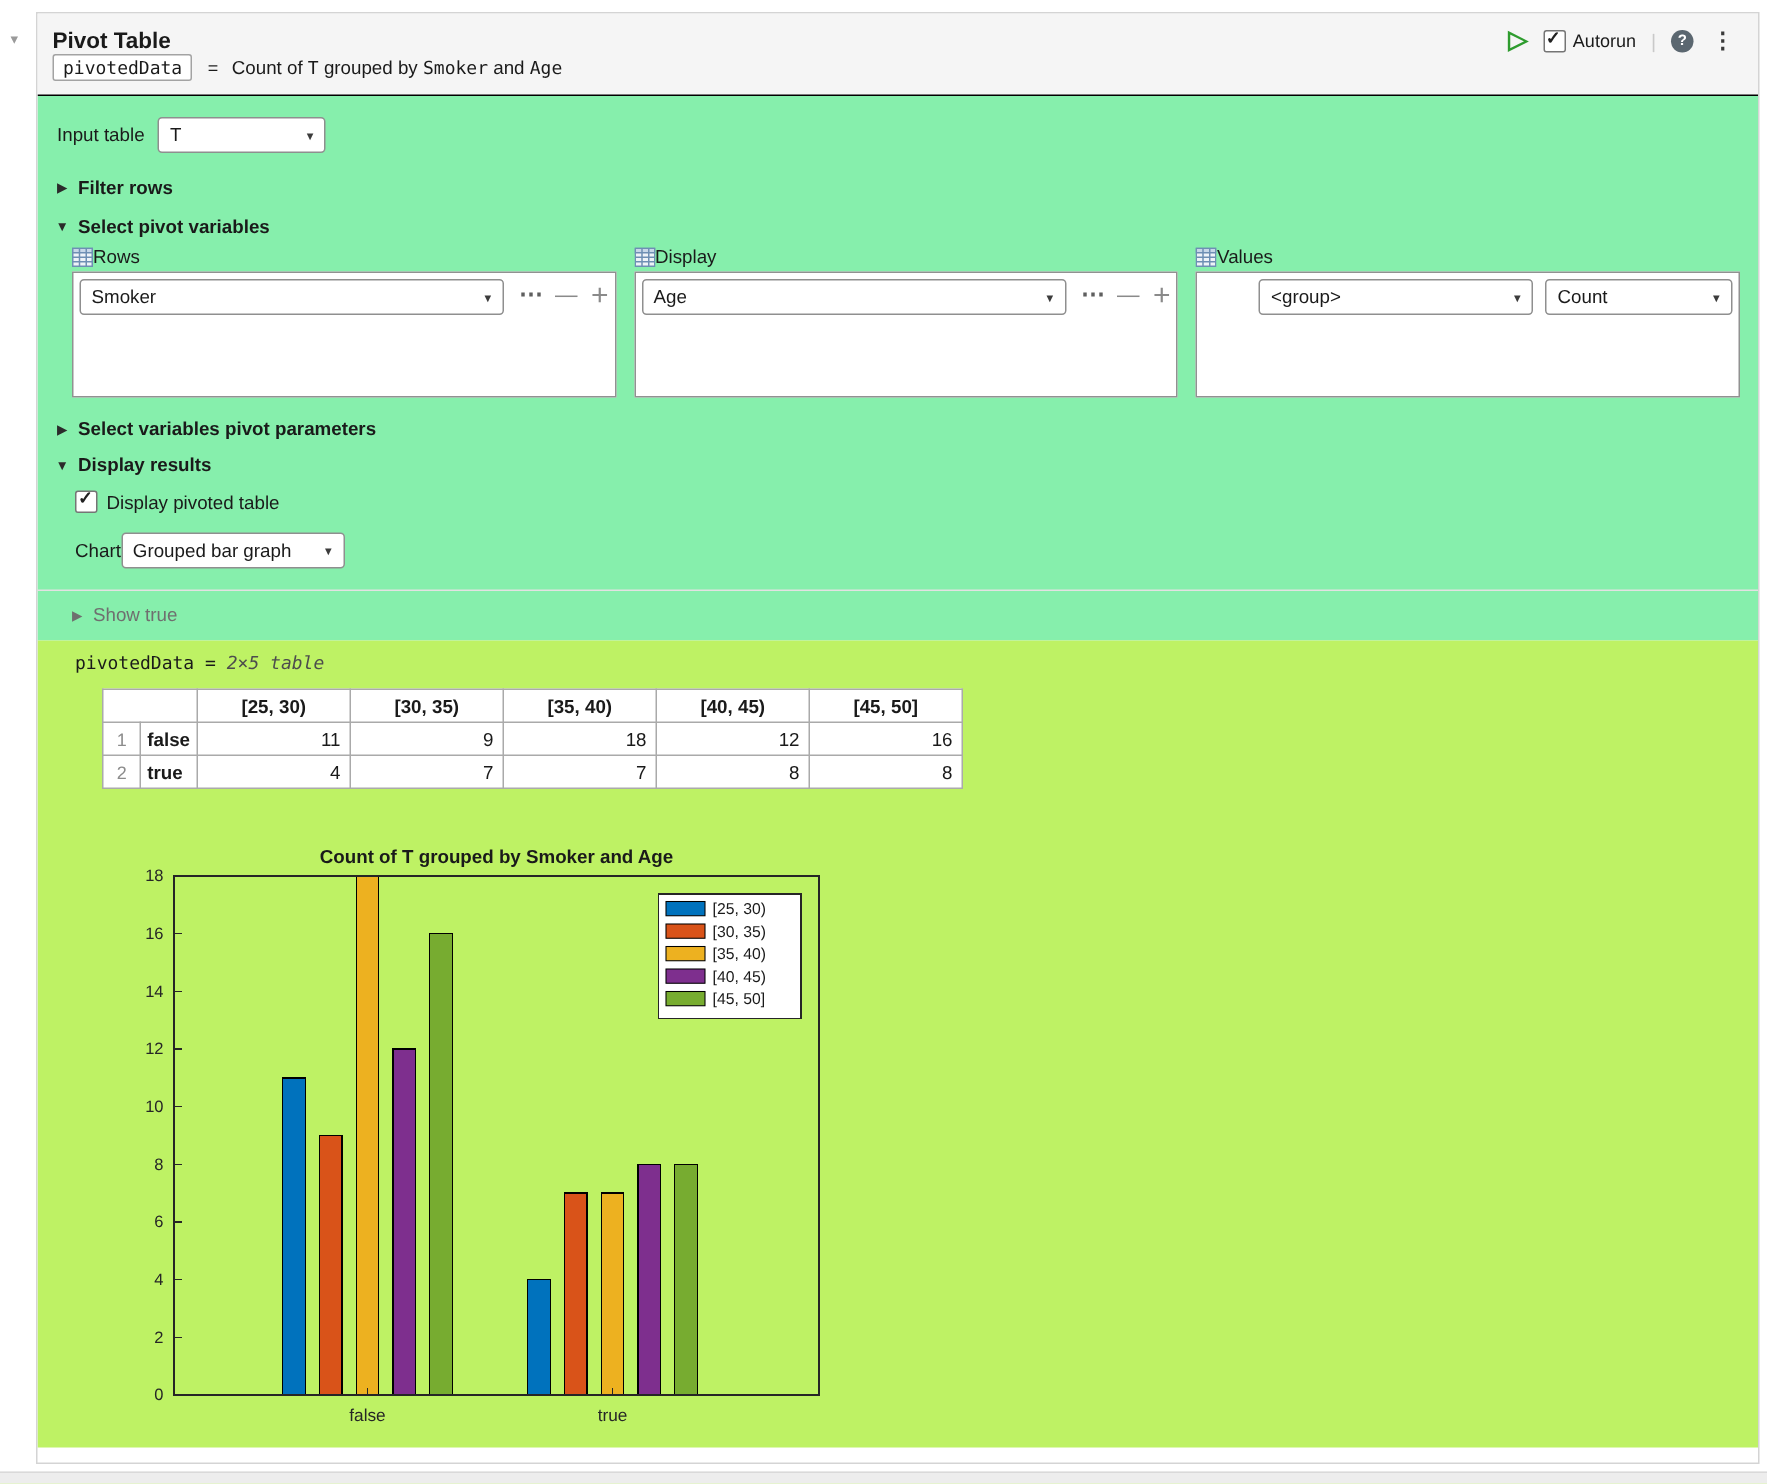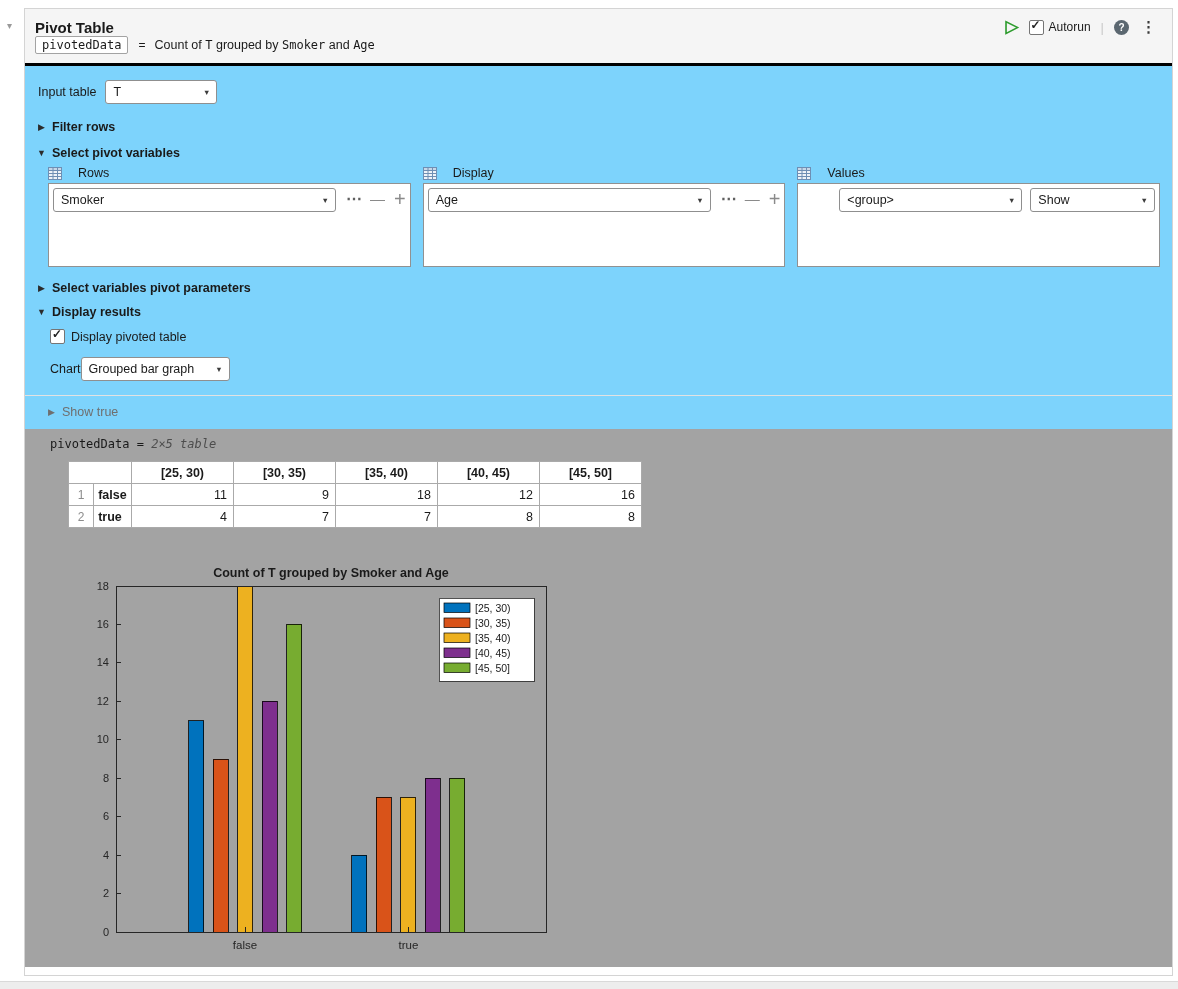--- a/index.html
+++ b/index.html
@@ -1,62 +1,62 @@
 <!DOCTYPE html>
 <html><head>
 <meta charset="utf-8">
 <style>
   html,body{margin:0;padding:0;}
   body{width:1178px;height:989px;background:#ffffff;font-family:"Liberation Sans",sans-serif;font-size:13px;color:#1a1a1a;position:relative;overflow:hidden;}
   .doc-collapse{position:absolute;left:7px;top:20px;font-size:10px;color:#9a9a9a;cursor:pointer;}
   .task-panel{position:absolute;left:24px;top:8px;width:1147px;height:966px;border:1px solid #d4d4d4;background:#ffffff;overflow:hidden;}
-  .task-header{background:#f5f5f5;padding:9px 14px 9px 10px;border-bottom:3px solid #000000;}
+  .task-header{background:#f5f5f5;padding:9px 14px 9px 10px;border-bottom:1px solid #000000;}
   .title-row{display:flex;align-items:center;justify-content:space-between;}
   .task-title{font-size:15px;font-weight:bold;}
   .header-actions{display:flex;align-items:center;gap:10px;}
   .run-icon{font-size:17px;line-height:16px;font-weight:bold;cursor:pointer;}
   .autorun{display:flex;align-items:center;gap:5px;font-size:12px;}
   .checkbox{width:13px;height:13px;background:#fff;border:1px solid #757575;border-radius:2px;position:relative;display:inline-block;flex:none;cursor:pointer;}
   .checkmark{position:absolute;left:1px;top:-2px;font-size:12px;font-weight:bold;color:#222;line-height:13px;}
   .sep{color:#c9c9c9;font-size:13px;}
   .help-icon{width:15px;height:15px;border-radius:50%;background:#5b6770;color:#fff;font-size:10px;font-weight:bold;display:flex;align-items:center;justify-content:center;cursor:pointer;flex:none;}
   .menu-dots{font-size:15px;font-weight:bold;color:#3a3a3a;cursor:pointer;padding:0 2px;}
   .signature-row{display:flex;align-items:center;margin-top:0;}
   .mono{font-family:"DejaVu Sans Mono",monospace;}
   .var-box{background:#fff;border:1px solid #a3a3a3;border-radius:2px;padding:1px 6px;font-size:12px;cursor:text;}
   .eq{margin:0 9px 0 10px;font-size:12px;}
   .signature{font-size:12.5px;}
   .signature .mono{font-size:12px;}
-  .task-body{background:#7dd3fc;padding:10px 12px 0 12px;}
+  .task-body{background:#86efac;padding:10px 12px 0 12px;}
   .input-row{display:flex;align-items:center;gap:9px;margin:4px 0 16px 1px;font-size:12.5px;}
   .dropdown{display:inline-flex;align-items:center;justify-content:space-between;background:#fff;border:1px solid #8f8f8f;border-radius:3px;height:22px;padding:0 6px 0 7px;font-size:12.5px;cursor:pointer;white-space:nowrap;}
   .dd-arrow{font-size:7.5px;color:#3c3c3c;margin-left:8px;}
   .w-input{width:97px;}
   .w-chart{width:134px;}
   .w-group{width:168px;flex:none;margin-left:37px;}
   .section-header{display:flex;align-items:center;gap:6px;margin-bottom:12px;cursor:pointer;}
   .tri{font-size:9px;color:#2b2b2b;width:9px;text-align:center;flex:none;}
   .sec-label{font-size:12.5px;font-weight:bold;}
   .pivot-row{display:flex;gap:12px;margin:6px 0 14px 11px;}
   .pivot-group{flex:1;min-width:0;}
-  .pivot-label{display:flex;align-items:center;gap:16px;font-size:12.5px;margin-bottom:3px;}
+  .pivot-label{display:flex;align-items:center;gap:0;font-size:12.5px;margin-bottom:3px;}
   .table-icon{flex:none;}
   .pivot-box{background:#fff;border:1px solid #919191;height:74px;padding:4px;display:flex;align-items:flex-start;}
   .dd-flex{flex:1;min-width:0;}
   .var-controls{display:flex;align-items:center;gap:9px;margin-left:10px;height:22px;}
   .ellipsis-btn{font-size:16px;font-weight:bold;color:#5f5f5f;letter-spacing:-1px;cursor:pointer;line-height:10px;}
   .minus-btn{font-size:15px;color:#8a8a8a;cursor:pointer;line-height:14px;}
   .plus-btn{font-size:20px;font-weight:300;color:#8a8a8a;cursor:pointer;line-height:16px;}
   .values-box{gap:8px;}
   .checkbox-row{display:flex;align-items:center;gap:6px;margin:0 0 13px 13px;font-size:12.5px;}
   .chart-row{display:flex;align-items:center;gap:0;margin:0 0 6px 13px;font-size:12.5px;}
   .show-code-row{display:flex;align-items:center;gap:6px;border-top:1px solid #e2e2e2;margin:14px -12px 0 -12px;padding:9px 0 10px 22px;color:#6f6f6f;cursor:pointer;}
   .show-code-row .tri{color:#6f6f6f;}
   .sc-label{font-size:12.5px;}
-  .task-output{background:#a3a3a3;padding-top:8px;}
+  .task-output{background:#bef264;padding-top:8px;}
   .result-line{margin-left:25px;font-family:"DejaVu Sans Mono",monospace;font-size:12px;}
   .result-rhs{font-style:italic;color:#4d4d4d;}
   table.pivot-table{border-collapse:collapse;margin:10px 0 0 43px;font-size:12.5px;background:#fff;}
   table.pivot-table th,table.pivot-table td{border:1px solid #aaaaaa;height:21px;padding:0 6px;}
   table.pivot-table th{font-weight:bold;text-align:center;min-width:89px;}
   table.pivot-table th.corner{min-width:50px;}
   table.pivot-table td.rownum{min-width:14px;text-align:center;color:#8c8c8c;font-size:12px;padding:0 5px;}
   table.pivot-table td.rowname{min-width:26px;font-weight:bold;padding:0 4px;text-align:left;}
   table.pivot-table td.val{text-align:right;}
   .chart-wrap{margin:36px 0 0 36px;}
@@ -175,21 +175,21 @@
               <line x1="0.5" y1="9.5" x2="13.5" y2="9.5" stroke="#6e8fb4"></line>
             </svg>
           <span>Values</span>
         </div>
         <div class="pivot-box values-box">
           <div class="dropdown w-group">
             <span>&lt;group&gt;</span>
             <span class="dd-arrow">▼</span>
           </div>
           <div class="dropdown dd-flex">
-            <span>Show</span>
+            <span>Count</span>
             <span class="dd-arrow">▼</span>
           </div>
         </div>
       </div>
 
     </div>
 
     <div class="section-header" style="margin-bottom:10px;">
       <span class="tri">▶</span>
       <span class="sec-label">Select variables pivot parameters</span>

